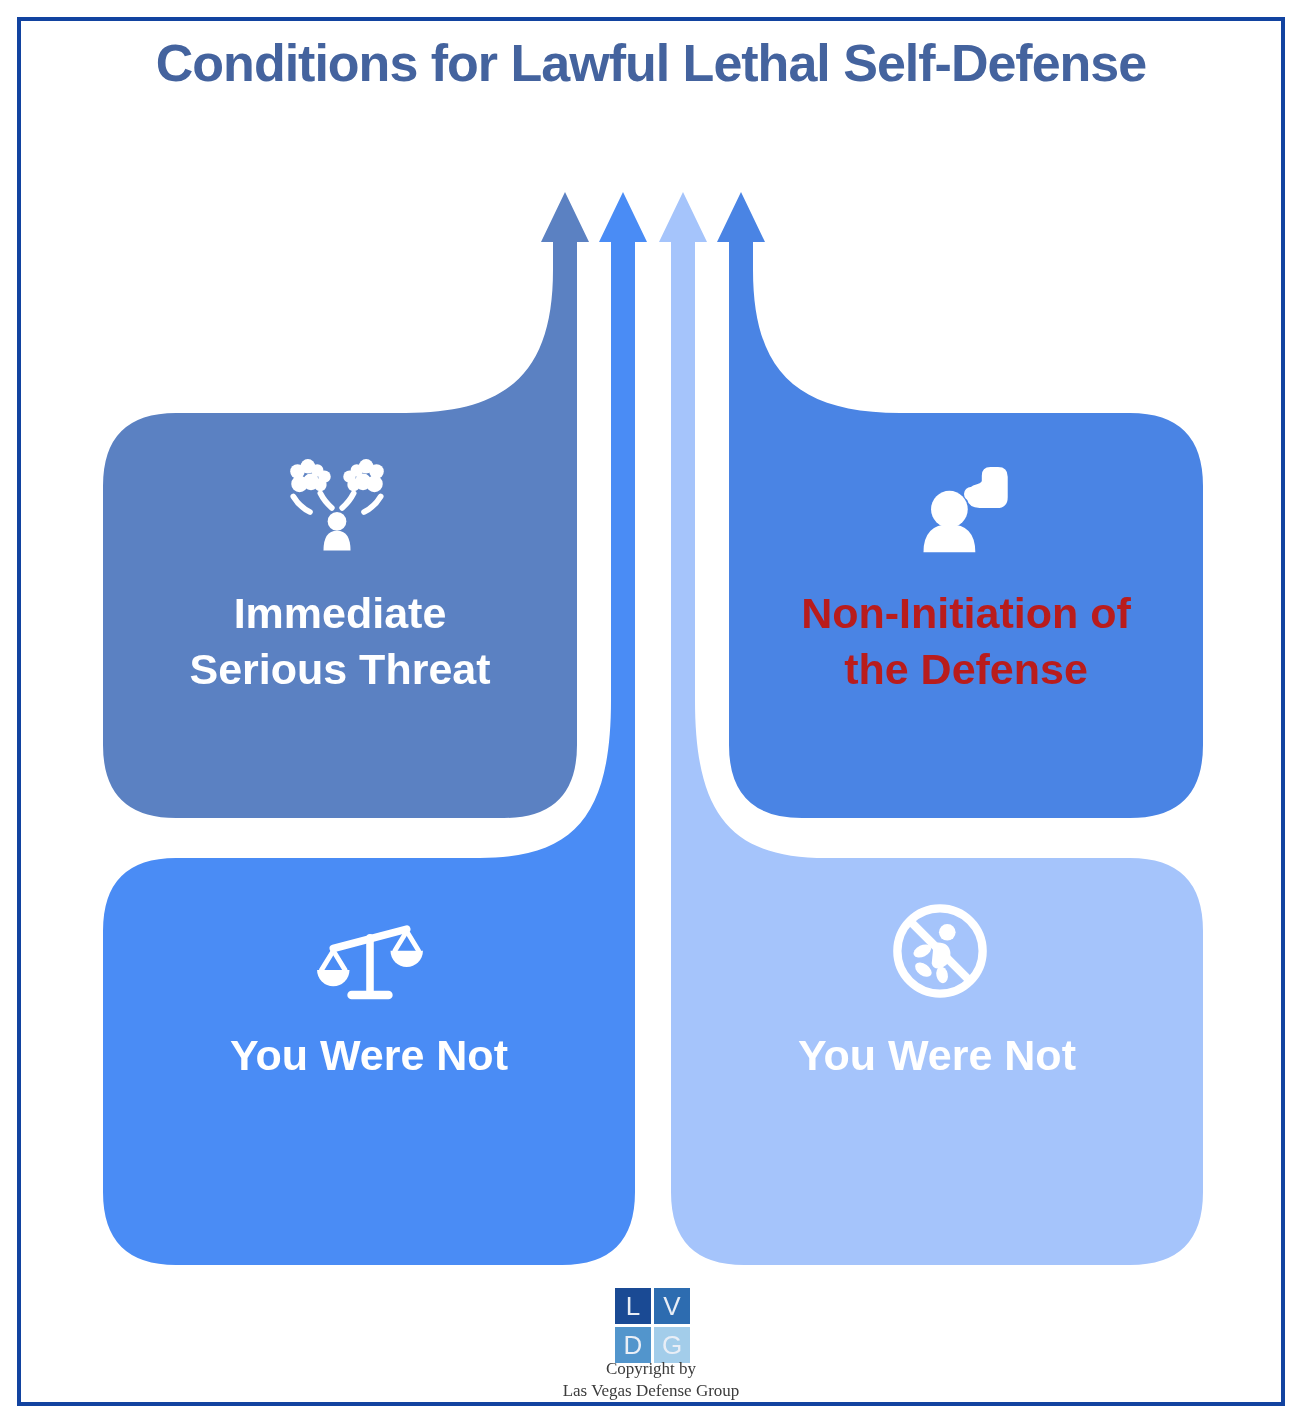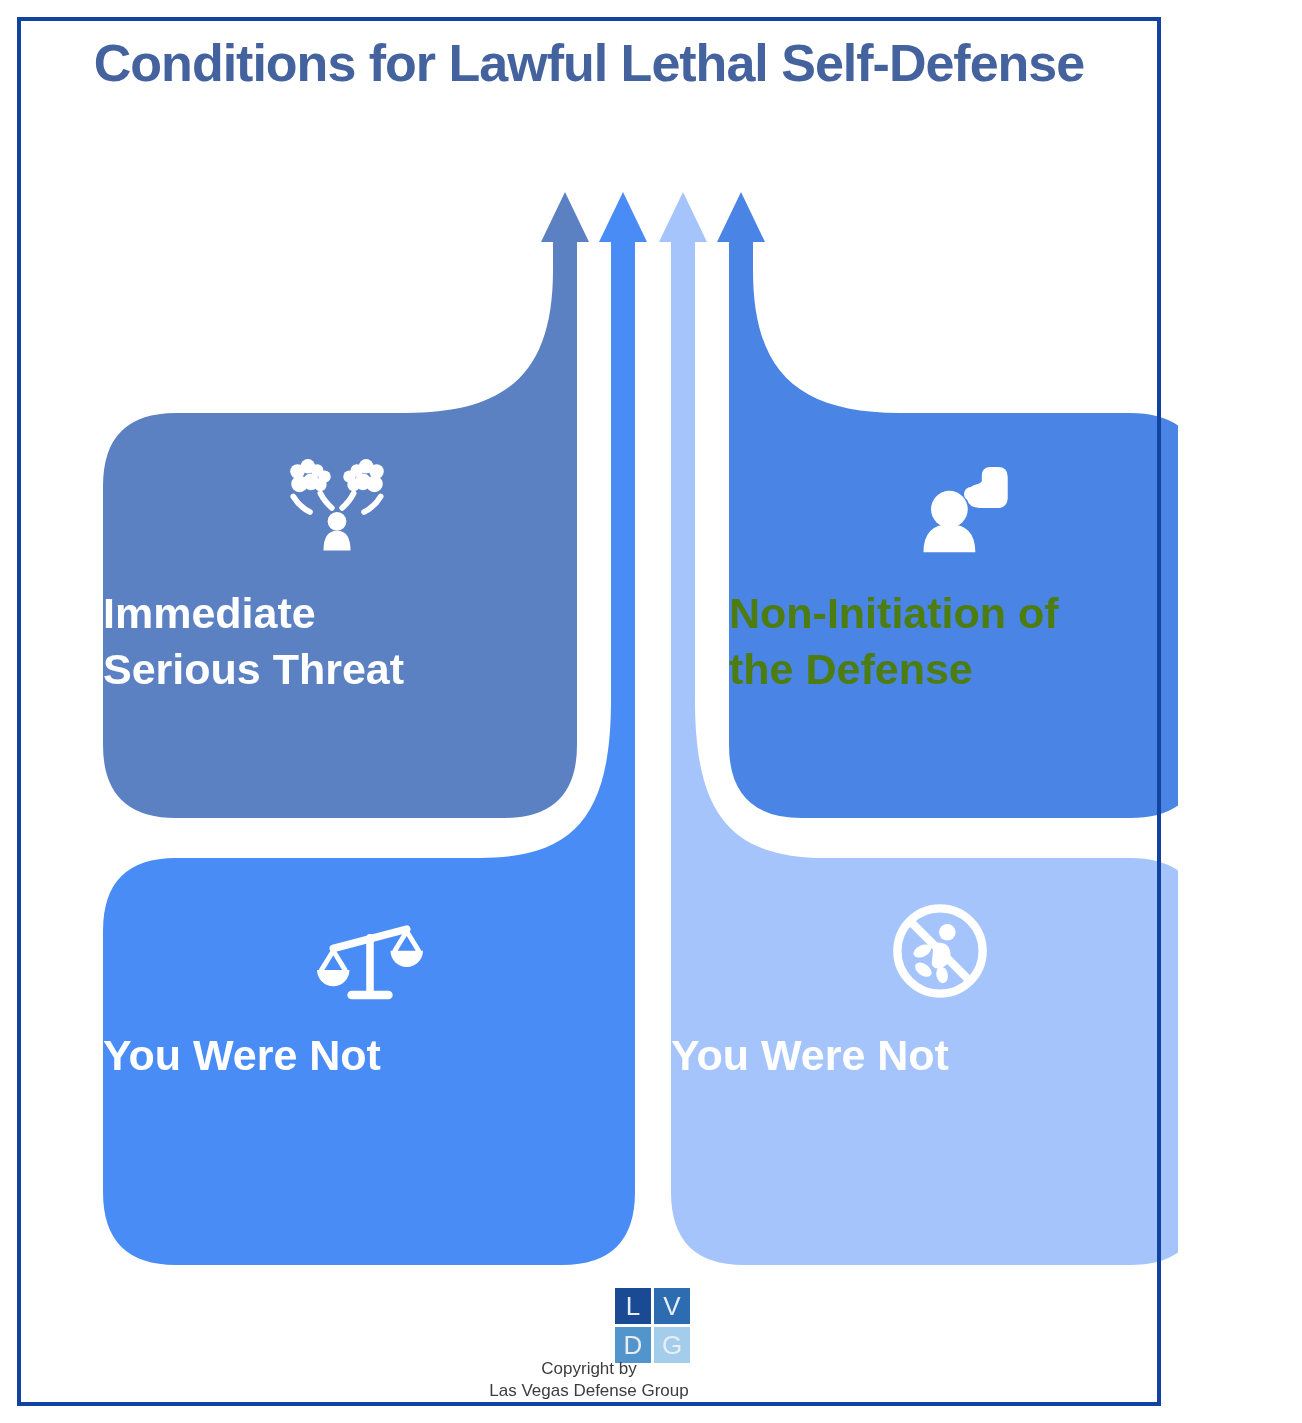--- a/index.html
+++ b/index.html
@@ -1,18 +1,18 @@
 <!DOCTYPE html>
 <html><head>
 <meta charset="utf-8">
 <style>
   html,body{margin:0;padding:0;background:#ffffff;}
   .canvas{
     position:relative;
-    width:1178px;height:1423px;
+    width:1302px;height:1423px;
     background:#ffffff;
     font-family:"Liberation Sans", sans-serif;
     overflow:hidden;
   }
   .frame{
     position:absolute;
     left:17px;top:17px;right:17px;bottom:17px;
     border:4px solid #1243a0;
     pointer-events:none;
   }
@@ -26,20 +26,21 @@
     color:#44639e;
   }
   .shapes{
     position:absolute;left:0;top:0;
   }
   .icon{
     position:absolute;
   }
   .box-label{
     position:absolute;
+    text-align:center;
     font-size:43px;
     font-weight:700;
     line-height:1.3;
     color:#ffffff;
   }
   .lbl-b1{left:103px;top:586px;width:474px;}
   .lbl-b2{left:729px;top:586px;width:474px;}
   .lbl-b3{left:103px;top:1028px;width:532px;}
   .lbl-b4{left:671px;top:1028px;width:532px;}
   .icon-b1{left:285px;top:456px;}
@@ -60,20 +61,21 @@
     font-size:26px;font-weight:400;
     color:#e9eef6;
   }
   .copyright{
     position:absolute;
     left:0;top:1358px;width:100%;
     text-align:center;
     font-size:17px;
     line-height:1.3;
     color:#3c3c3c;
+    font-family:Liberation Serif, serif;
   }
 </style>
 </head>
 <body>
 
 <div class="canvas">
 
   <svg class="shapes" width="1302" height="1423" viewBox="0 0 1302 1423">
     <path d="M 565 192 L 589 242 L 577 242 L 577 745 Q 577 818 504 818 L 176 818 Q 103 818 103 745
              L 103 486 Q 103 413 176 413 L 406 413 C 510 413 553 370 553 270 L 553 242 L 541 242 Z" fill="#5b81c2"></path>
@@ -146,21 +148,21 @@
       <ellipse cx="34" cy="68" rx="9" ry="5.5" transform="rotate(35 34 68)"></ellipse>
       <ellipse cx="52" cy="73" rx="5.5" ry="8" transform="rotate(-12 52 73)"></ellipse>
     </g>
     <line x1="22" y1="22" x2="78" y2="78" stroke="#ffffff" stroke-width="8"></line>
   </svg>
 
   <div class="box-label lbl-b1" style="color: rgb(255, 255, 255);">
     <span>Immediate</span><br>
     <span>Serious Threat</span>
   </div>
-  <div class="box-label lbl-b2" style="color: #4d7c0f;">
+  <div class="box-label lbl-b2" style="color: #b91c1c;">
     <span>Non-Initiation of</span><br>
     <span>the Defense</span>
   </div>
   <div class="box-label lbl-b3" style="color: rgb(255, 255, 255);">
     <span>You Were Not</span><br>
   </div>
   <div class="box-label lbl-b4" style="color: rgb(255, 255, 255);">
     <span>You Were Not</span><br>
   </div>
 

